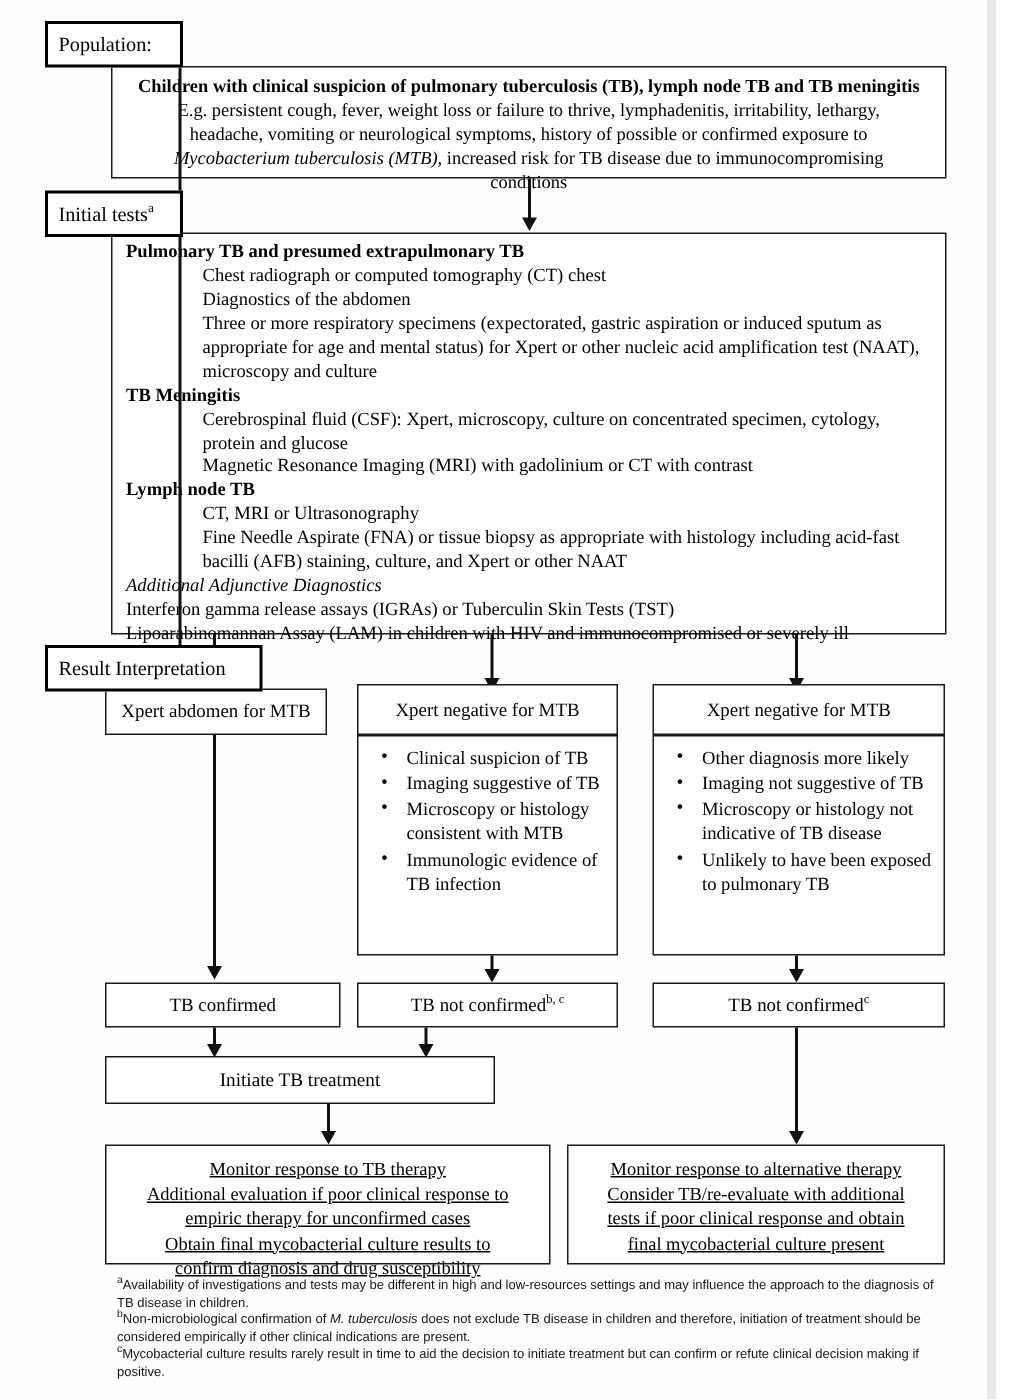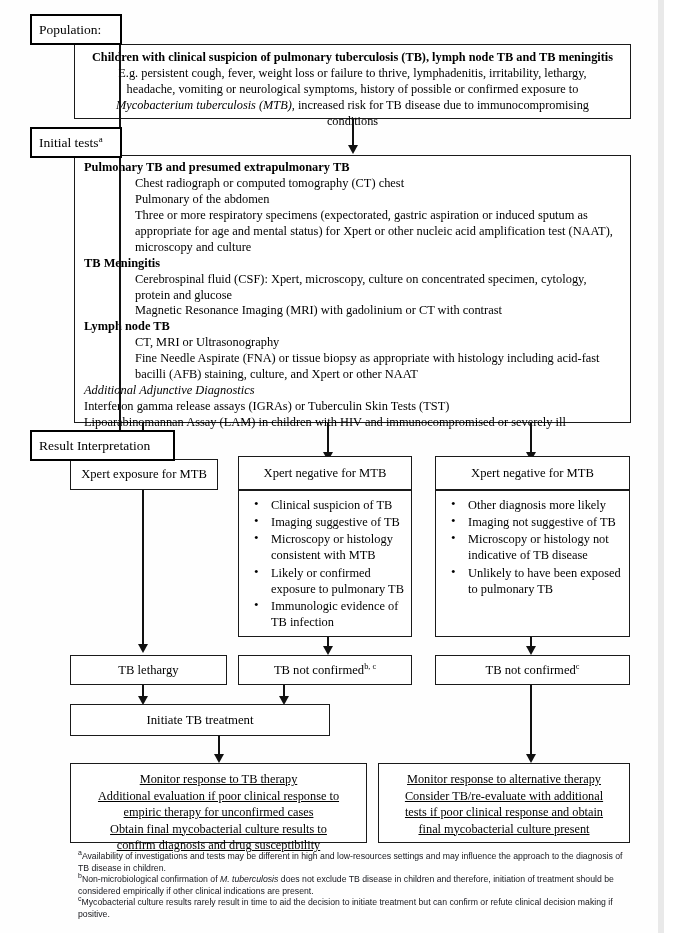--- a/index.html
+++ b/index.html
@@ -168,21 +168,21 @@
   <div class="arrow-head" style="left:348px; top:145px;"></div>
 
   <div class="box thick label-box" id="initial-tests-label" style="left:30px; top:127px; width:92px; height:31px;">
     <span><span>Initial tests</span><sup>a</sup></span>
   </div>
 
   <div class="box" id="initial-tests-box" style="left:74px; top:155px; width:557px; height:268px;">
 
     <div class="grp-title">Pulmonary TB and presumed extrapulmonary TB</div>
     <div class="indent">Chest radiograph or computed tomography (CT) chest</div>
-    <div class="indent">Pulmonary of the abdomen</div>
+    <div class="indent">Diagnostics of the abdomen</div>
     <div class="indent">Three or more respiratory specimens (expectorated, gastric aspiration or induced sputum as appropriate for age and mental status) for Xpert or other nucleic acid amplification test (NAAT), microscopy and culture</div>
 
     <div class="grp-title">TB Meningitis</div>
     <div class="indent">Cerebrospinal fluid (CSF): Xpert, microscopy, culture on concentrated specimen, cytology, protein and glucose</div>
     <div class="indent">Magnetic Resonance Imaging (MRI) with gadolinium or CT with contrast</div>
 
     <div class="grp-title">Lymph node TB</div>
     <div class="indent">CT, MRI or Ultrasonography</div>
     <div class="indent">Fine Needle Aspirate (FNA) or tissue biopsy as appropriate with histology including acid-fast bacilli (AFB) staining, culture, and Xpert or other NAAT</div>
 
@@ -200,37 +200,36 @@
   <div class="vline" style="left:142px; top:423px; height:31px;"></div>
   <div class="arrow-head" style="left:138px; top:452px;"></div>
 
   <div class="vline" style="left:327px; top:423px; height:31px;"></div>
   <div class="arrow-head" style="left:323px; top:452px;"></div>
 
   <div class="vline" style="left:530px; top:423px; height:31px;"></div>
   <div class="arrow-head" style="left:526px; top:452px;"></div>
 
   <div class="box col-head center-mid" id="branch-head-left" style="left:70px; top:459px; width:148px; height:31px;">
-    <span>Xpert exposure for MTB</span>
+    <span>Xpert abdomen for MTB</span>
   </div>
 
   <div class="box col-head center-mid" id="branch-head-middle" style="left:238px; top:456px; width:174px; height:34px;">
     <span>Xpert negative for MTB</span>
   </div>
 
   <div class="box col-head center-mid" id="branch-head-right" style="left:435px; top:456px; width:195px; height:34px;">
     <span>Xpert negative for MTB</span>
   </div>
 
   <div class="box bullet-box" id="criteria-middle" style="left:238px; top:490px; width:174px; height:147px;">
     <ul>
       <li>Clinical suspicion of TB</li>
       <li>Imaging suggestive of TB</li>
       <li>Microscopy or histology consistent with MTB</li>
-      <li>Likely or confirmed exposure to pulmonary TB</li>
       <li>Immunologic evidence of TB infection</li>
     </ul>
   </div>
 
   <div class="box bullet-box" id="criteria-right" style="left:435px; top:490px; width:195px; height:147px;">
     <ul>
       <li>Other diagnosis more likely</li>
       <li>Imaging not suggestive of TB</li>
       <li>Microscopy or histology not indicative of TB disease</li>
       <li>Unlikely to have been exposed to pulmonary TB</li>
@@ -240,21 +239,21 @@
   <div class="vline" style="left:142px; top:490px; height:156px;"></div>
   <div class="arrow-head" style="left:138px; top:644px;"></div>
 
   <div class="vline" style="left:327px; top:637px; height:12px;"></div>
   <div class="arrow-head" style="left:323px; top:646px;"></div>
 
   <div class="vline" style="left:530px; top:637px; height:12px;"></div>
   <div class="arrow-head" style="left:526px; top:646px;"></div>
 
   <div class="box result-box center-mid" id="result-left" style="left:70px; top:655px; width:157px; height:30px;">
-    <span>TB lethargy</span>
+    <span>TB confirmed</span>
   </div>
 
   <div class="box result-box center-mid" id="result-middle" style="left:238px; top:655px; width:174px; height:30px;">
     <span><span>TB not confirmed</span><sup>b, c</sup></span>
   </div>
 
   <div class="box result-box center-mid" id="result-right" style="left:435px; top:655px; width:195px; height:30px;">
     <span><span>TB not confirmed</span><sup>c</sup></span>
   </div>
 

